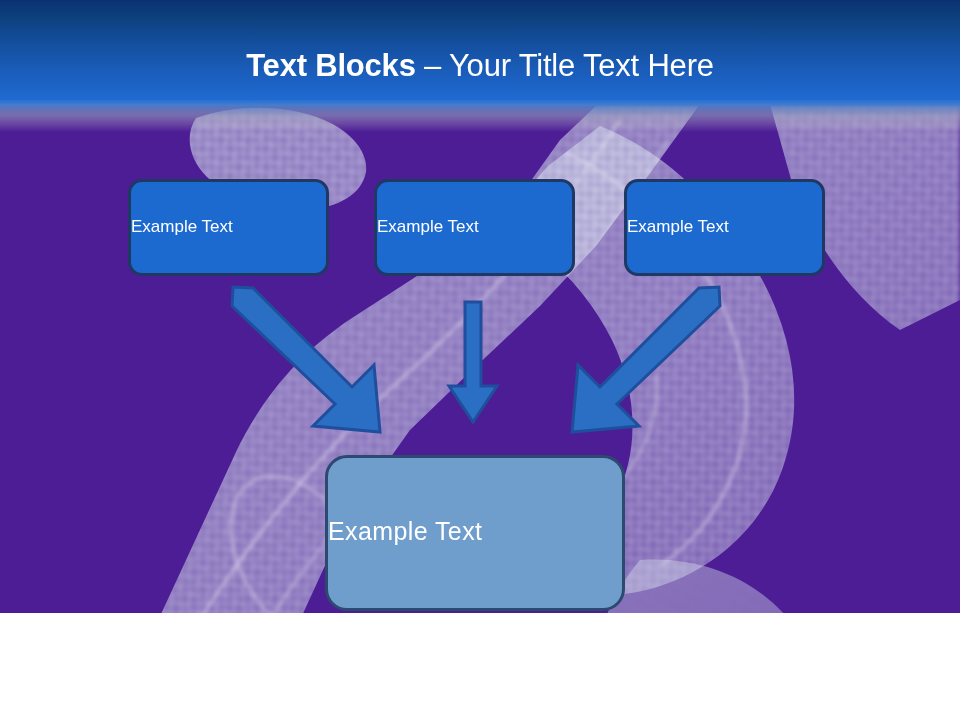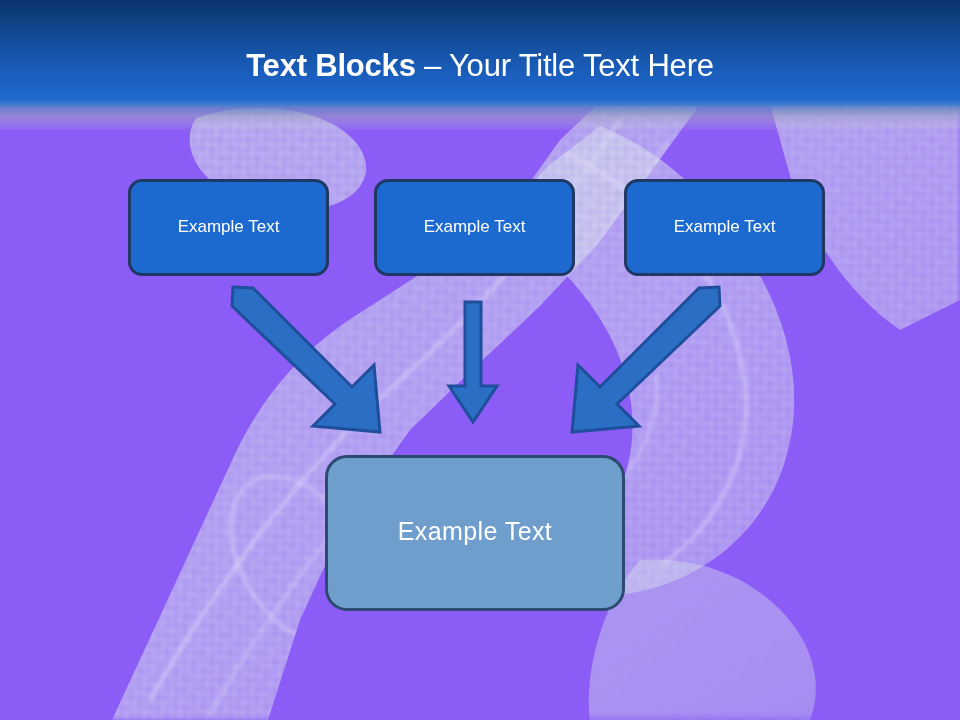--- a/index.html
+++ b/index.html
@@ -3,22 +3,22 @@
 <meta charset="utf-8">
 <style>
   * { margin:0; padding:0; box-sizing:border-box; }
   html, body {
     width:960px; height:720px; overflow:hidden;
     font-family:"Liberation Sans", sans-serif;
   }
 
   #slide {
     position:relative;
-    width:960px; height:720px;
-    background:#8b5cf6;
+    width:960px; height:613px;
+    background:#4c1d95;
     overflow:hidden;
   }
 
   
   #bg-wrap {
     position:absolute; inset:0;
     overflow:hidden;
     pointer-events:none;
   }
   #bg-svg { position:absolute; left:0; top:0; width:960px; height:720px; }
@@ -57,21 +57,21 @@
   }
   #title .strong { font-weight:bold; }
   #title .light  { font-weight:normal; }
 
   
   #arrows { position:absolute; left:0; top:0; width:960px; height:720px; z-index:8; }
 
   
   .box {
     position:absolute;
-    display:flex; align-items:center; justify-content:center;
+    display:flex; align-items:center; justify-content:flex-start;
     color:#ffffff;
     z-index:10;
   }
   .box-top {
     width:201px; height:97px;
     background:#1c6ad0;
     border:3px solid #1f3864;
     border-radius:14px;
     font-size:17px;
   }

